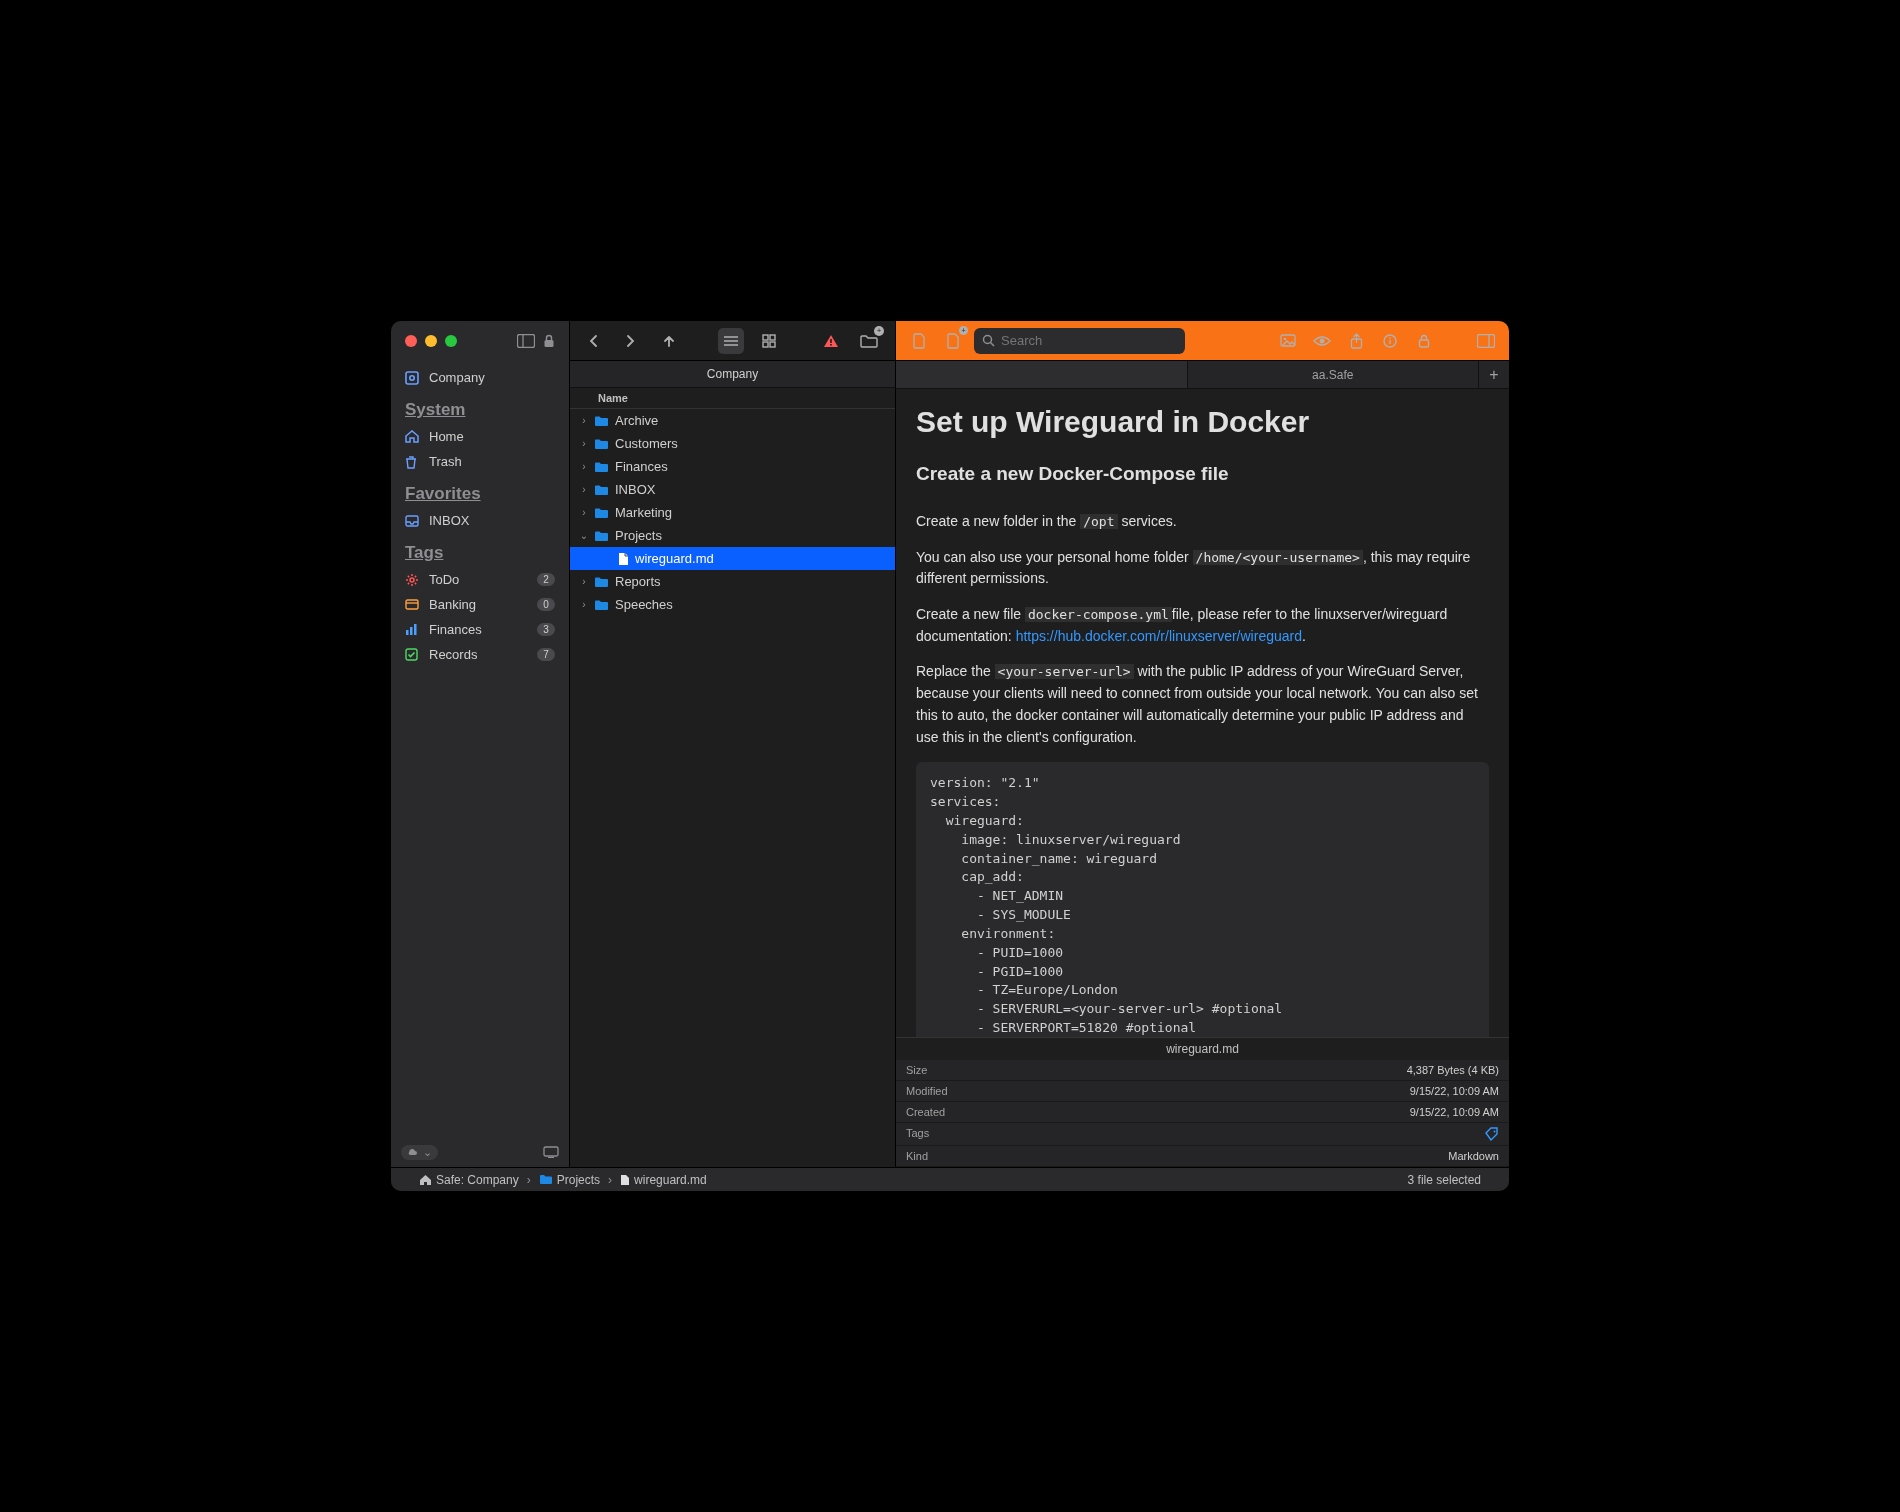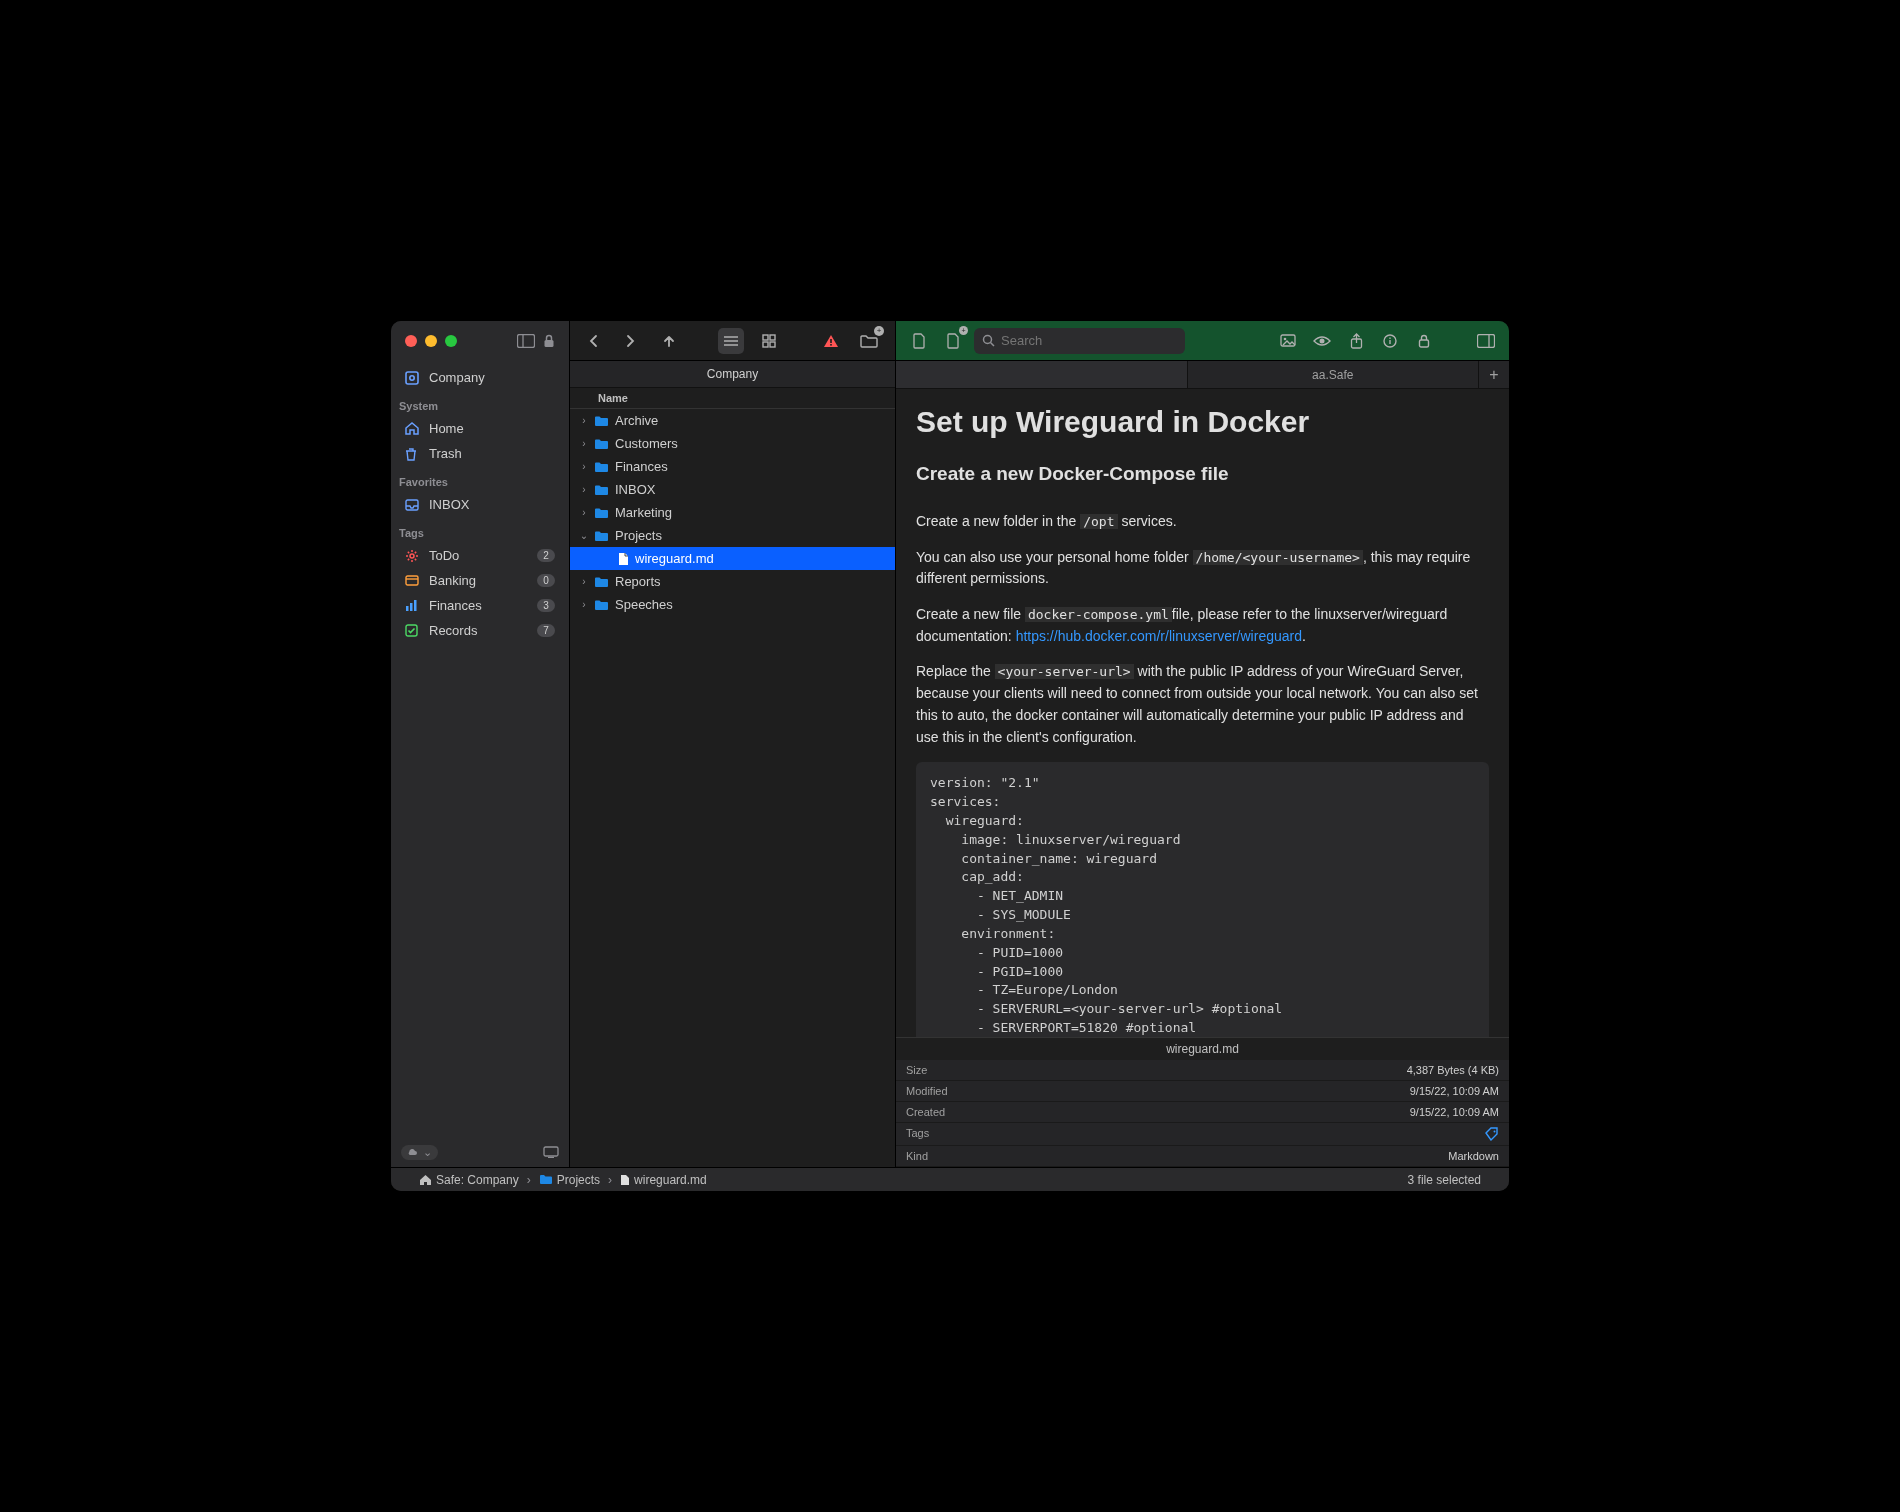--- a/index.html
+++ b/index.html
@@ -11,21 +11,21 @@
 .sidebar { width: 178px; background: #2a2a2c; display: flex; flex-direction: column; }
 .sidebar-titlebar { height: 40px; display: flex; align-items: center; padding: 0 14px; gap: 8px; }
 .traffic-lights { display: flex; gap: 8px; margin-right: auto; }
 .tl { width: 12px; height: 12px; border-radius: 50%; }
 .tl-close { background: #ff5f57; }
 .tl-min { background: #febc2e; }
 .tl-max { background: #28c840; }
 .tb-icon { color: #8e8e93; font-size: 15px; }
 
 .sidebar-content { flex: 1; overflow: auto; padding: 4px 0; }
-.sidebar-group-title { color: #8e8e93; font-size: 11px; font-weight: 600; padding: 10px 8px 4px; }
+.sidebar-group-title { color: #8e8e93; font-size: 17px; font-weight: 600; padding: 10px 14px 4px; text-decoration: underline; }
 .sidebar-item { display: flex; align-items: center; gap: 8px; padding: 5px 14px; color: #d0d0d0; font-size: 13px; cursor: default; }
 .sidebar-item .si-icon { width: 16px; text-align: center; font-size: 13px; }
 .sidebar-item .badge { margin-left: auto; background: #4a4a4e; color: #d0d0d0; font-size: 10px; border-radius: 8px; padding: 1px 6px; min-width: 18px; text-align: center; }
 .sidebar-footer { height: 30px; display: flex; align-items: center; padding: 0 10px; gap: 8px; color: #8e8e93; }
 .foot-capsule { background: #3a3a3c; border-radius: 10px; padding: 1px 6px; display: flex; align-items: center; gap: 4px; font-size: 11px; }
 
 
 .filecol { width: 327px; background: #1e1e1e; border-left: 1px solid #000; border-right: 1px solid #000; display: flex; flex-direction: column; }
 .filecol-toolbar { height: 40px; display: flex; align-items: center; padding: 0 10px; gap: 12px; color: #b0b0b0; border-bottom: 1px solid #000; }
 .tb-btn { width: 26px; height: 26px; display: flex; align-items: center; justify-content: center; font-size: 14px; color: #b0b0b0; }
@@ -36,21 +36,21 @@
 .file-tree { flex: 1; overflow: auto; font-size: 13px; }
 .tree-row { display: flex; align-items: center; height: 23px; color: #d0d0d0; padding-left: 8px; }
 .tree-row .disclosure { width: 12px; color: #8e8e93; font-size: 10px; text-align: center; }
 .tree-row .folder-icon { color: #1e88e5; margin: 0 6px 0 4px; font-size: 14px; }
 .tree-row .file-icon { color: #e0e0e0; margin: 0 6px 0 4px; font-size: 13px; }
 .tree-row.indent-1 { padding-left: 32px; }
 .tree-row.selected { background: #0a60ff; color: #fff; }
 .tree-row.selected .file-icon { color: #fff; }
 
 
-.content { flex: 1; display: flex; flex-direction: column; background: #14532d; min-width: 0; }
+.content { flex: 1; display: flex; flex-direction: column; background: #f97316; min-width: 0; }
 .content-toolbar { height: 40px; display: flex; align-items: center; padding: 0 10px; gap: 8px; color: #b0b0b0; border-bottom: 1px solid #000; }
 .search-box { flex: 1; max-width: 260px; background: #2c2c2e; border-radius: 6px; height: 26px; display: flex; align-items: center; padding: 0 8px; gap: 6px; color: #8e8e93; font-size: 13px; }
 .search-box input { background: transparent; border: none; outline: none; color: #d0d0d0; font-size: 13px; flex: 1; }
 .ct-spacer { flex: 1; }
 .tabs-row { height: 28px; display: flex; align-items: stretch; background: #252527; border-bottom: 1px solid #111; }
 .tab { flex: 1; display: flex; align-items: center; justify-content: center; font-size: 12px; color: #a0a0a0; border-right: 1px solid #111; }
 .tab.blank { background: #2d2d30; }
 .tab-add { width: 30px; display: flex; align-items: center; justify-content: center; color: #a0a0a0; }
 
 .doc-scroll { flex: 1; overflow: auto; background: #1e1e1e; }

